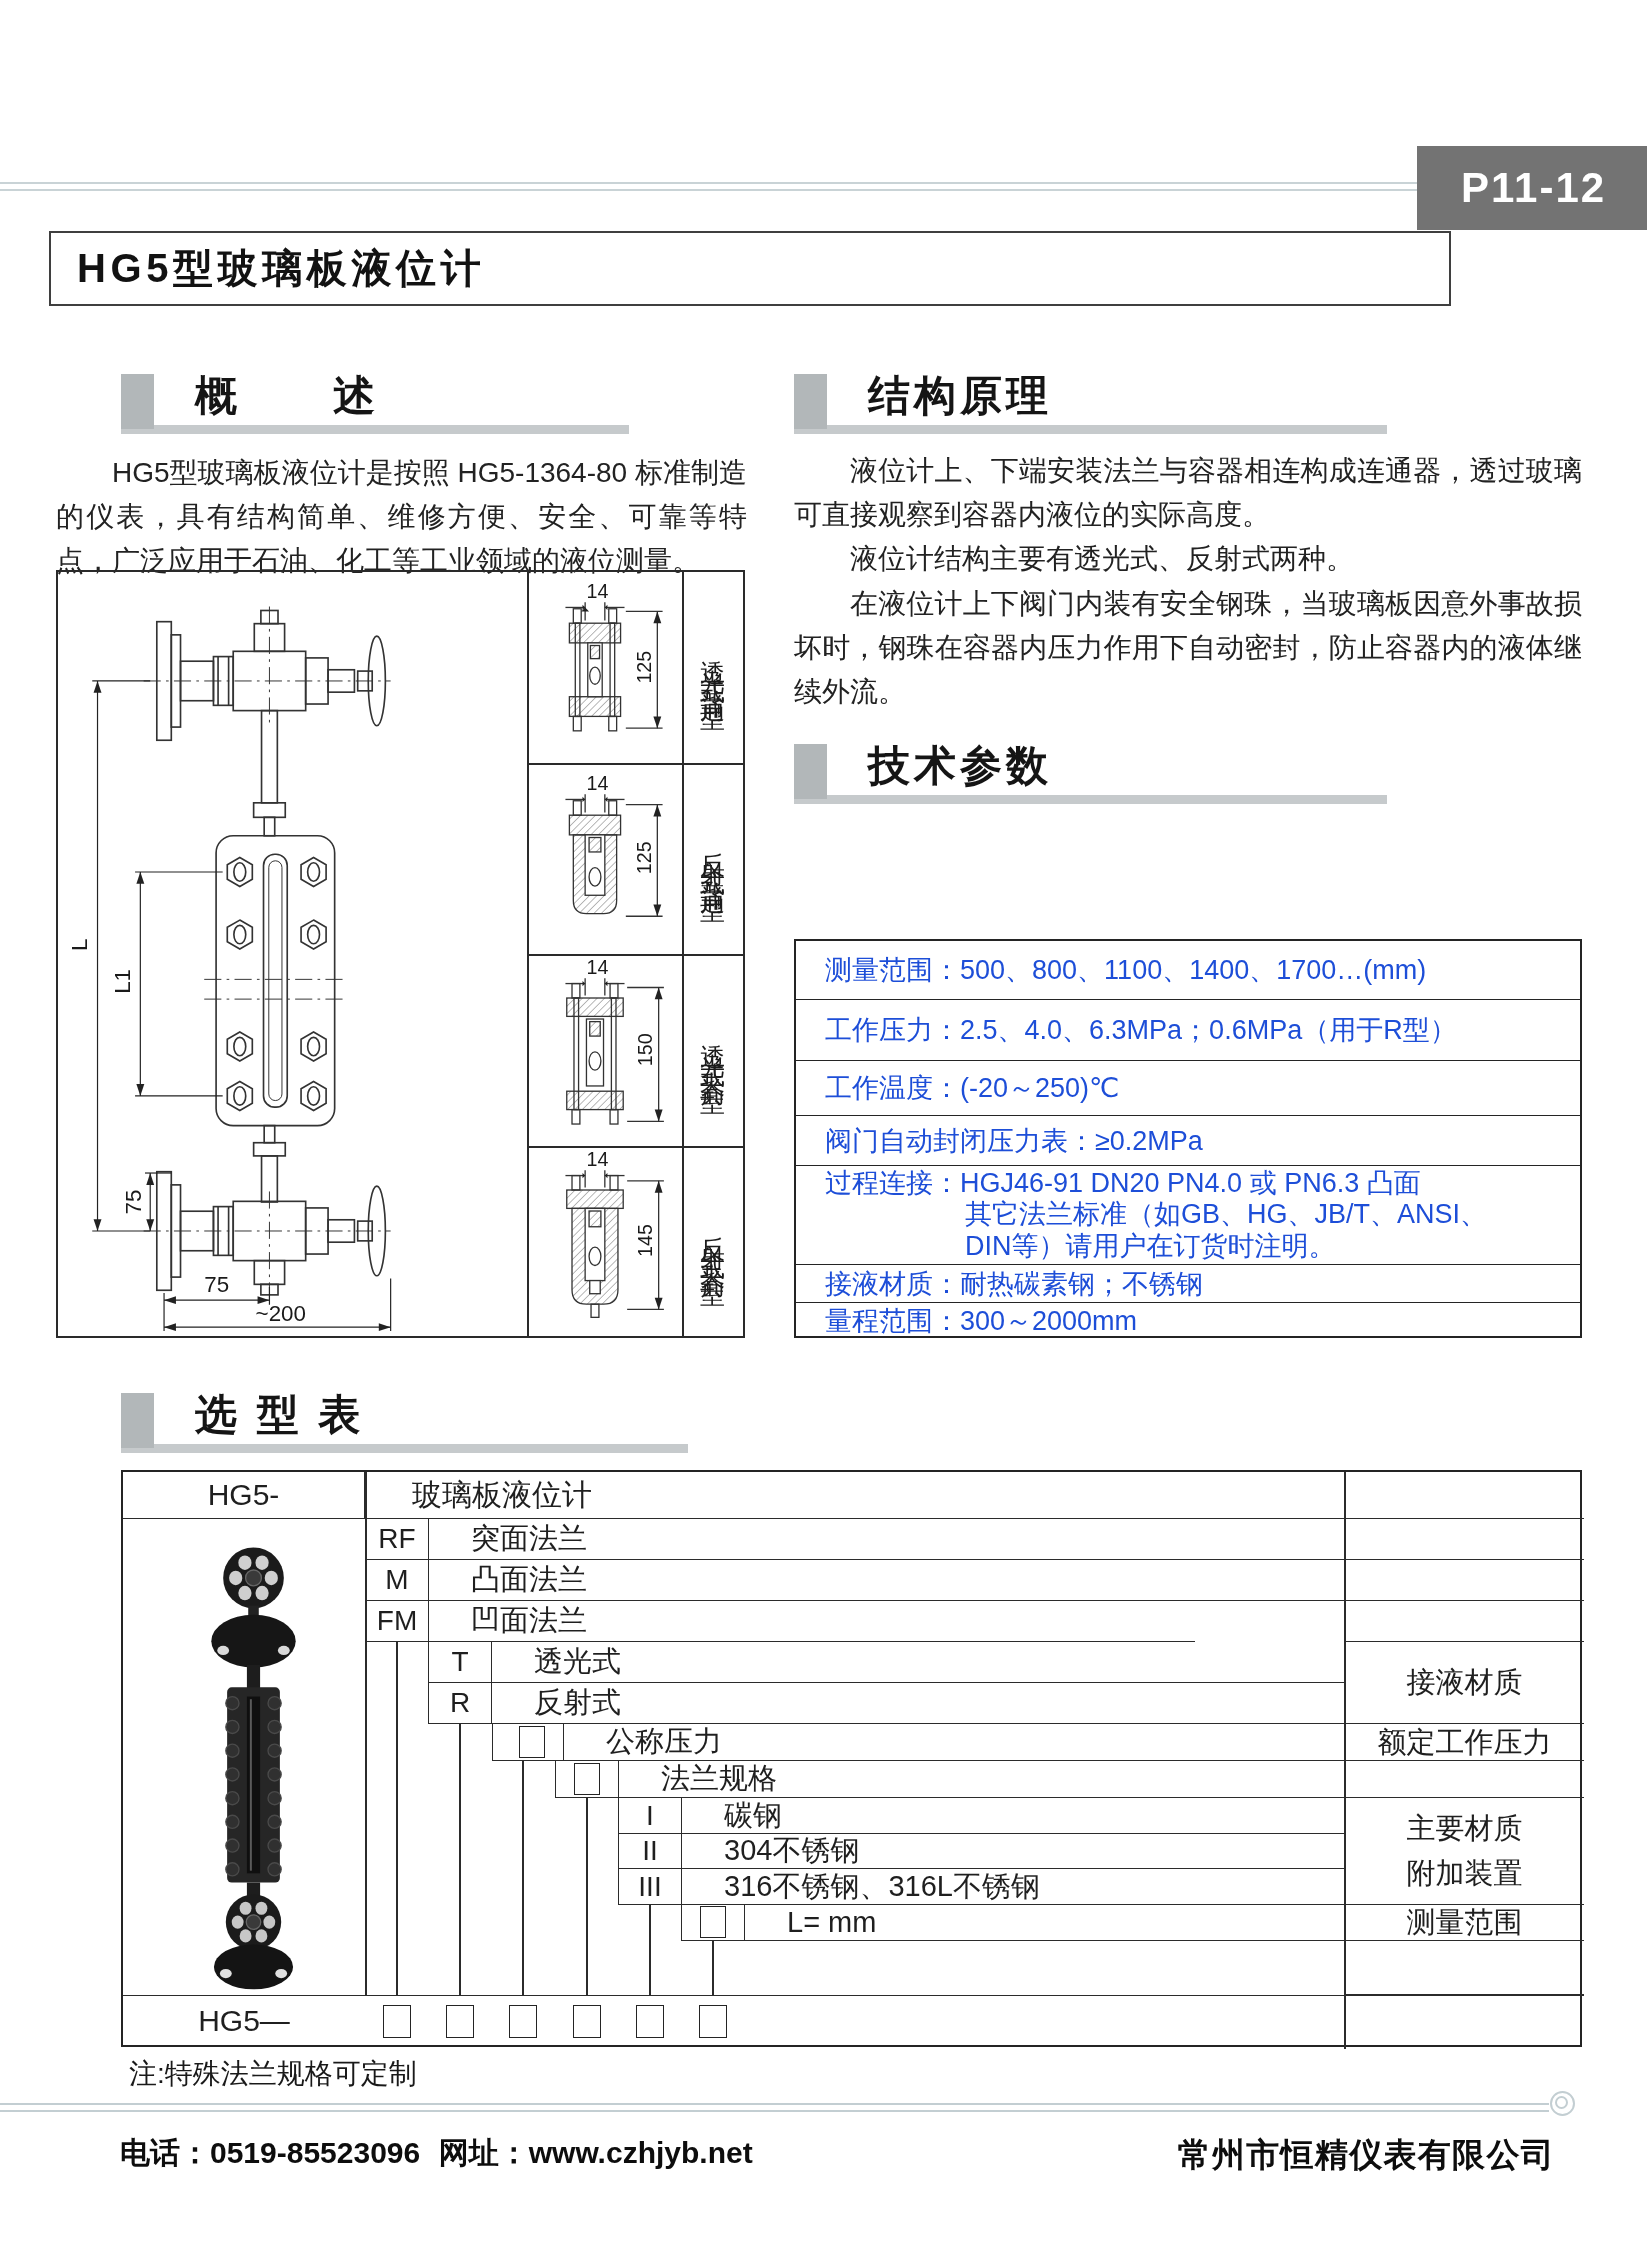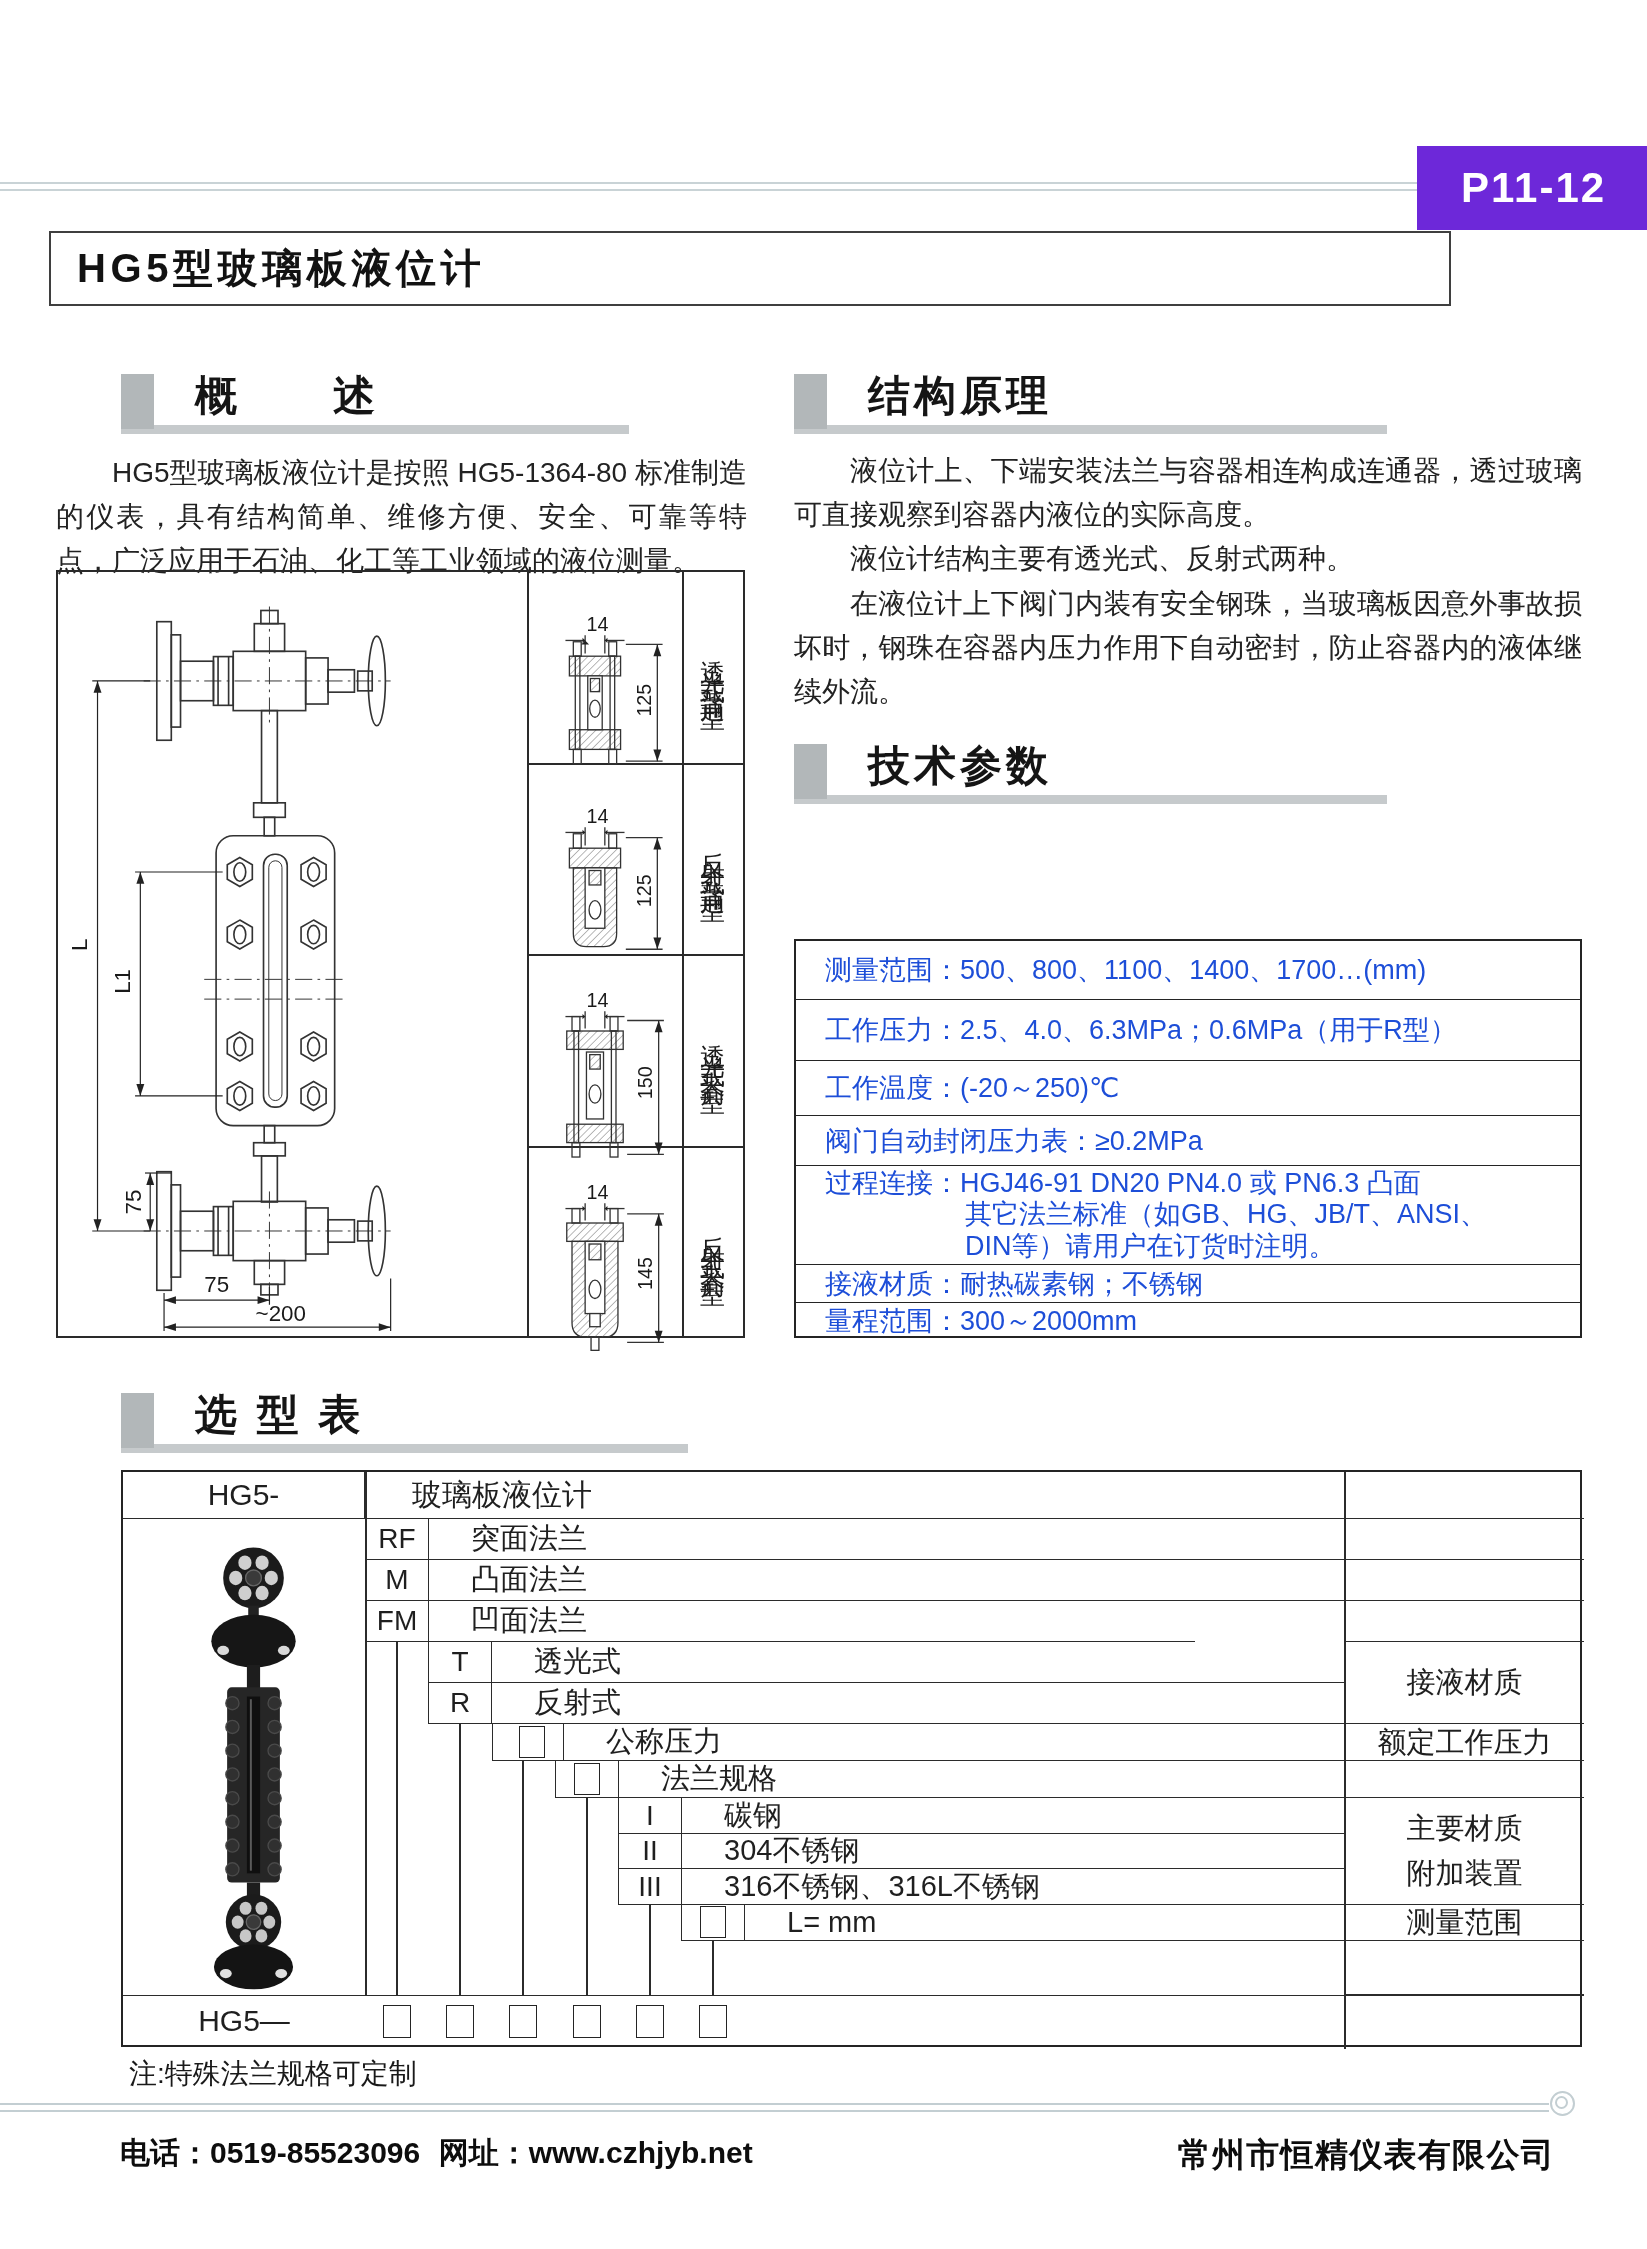--- a/index.html
+++ b/index.html
@@ -2,21 +2,21 @@
 <html style="font-size:10.5px"><head>
 <meta charset="utf-8">
 <style>
   html,body{margin:0;padding:0;background:#ffffff;}
   body{font-family:"Liberation Sans","DejaVu Sans",sans-serif;color:#1f1f1f;}
   .page{position:relative;width:1647px;height:2250px;background:#ffffff;overflow:hidden;}
 
   
   .topline{position:absolute;left:0;top:182px;width:1419px;height:5.3px;
     border-top:2px solid #c9d3d6;border-bottom:2px solid #c9d3d6;}
-  .badge{position:absolute;left:1417px;top:146px;width:230px;height:84px;background:#6d28d9;
+  .badge{position:absolute;left:1417px;top:146px;width:230px;height:84px;background:#737373;
     color:#ffffff;font-size:42px;font-weight:bold;letter-spacing:2px;line-height:84px;padding-left:44px;box-sizing:border-box;}
 
   
   .titlebox{position:absolute;left:49px;top:231px;width:1402px;height:75px;border:2px solid #3f3f3f;box-sizing:border-box;}
   .titlebox .t{position:absolute;left:26px;top:0;line-height:71px;font-size:40px;font-weight:bold;letter-spacing:4.6px;color:#121212;}
 
   
   .sech{position:absolute;}
   .sech .bar{position:absolute;left:0;bottom:0;width:100%;height:8.6px;background:#c6cacc;}
   .sech .sq{position:absolute;left:0;bottom:4.6px;width:33px;height:55px;background:#b2b7b9;}
@@ -24,21 +24,21 @@
 
   
   .para{position:absolute;font-size:28px;line-height:1.58;text-align:justify;color:#222;}
   .para p{margin:0;text-indent:2em;}
 
   
   .drawbox{position:absolute;left:56px;top:570px;width:689px;height:768px;border:2px solid #2a2a2a;box-sizing:border-box;}
   .dv1{position:absolute;left:469px;top:0;width:1.6px;height:100%;background:#2a2a2a;}
   .dv2{position:absolute;left:624px;top:0;width:1.6px;height:100%;background:#2a2a2a;}
   .dh{position:absolute;left:469px;width:216px;height:1.6px;background:#2a2a2a;}
-  .seccell{position:absolute;left:469px;width:155px;height:192px;margin-top:33px;}
+  .seccell{position:absolute;left:469px;width:155px;height:192px;}
   .vlabcell{position:absolute;left:626px;width:59px;height:192px;display:flex;align-items:center;justify-content:center;}
   .vlab{writing-mode:vertical-rl;text-orientation:upright;font-size:25px;letter-spacing:9.2px;color:#1c1c1c;}
 
   
   .tech{position:absolute;left:794px;top:939px;width:788px;height:399px;border:2px solid #242424;box-sizing:border-box;}
   .trow{box-sizing:border-box;border-bottom:1.6px solid #242424;display:flex;flex-direction:column;justify-content:center;padding-left:29px;font-size:27px;color:#1d4ed8;}
   .trow:last-child{border-bottom:none;}
   .trow .ind{padding-left:140px;}
   .tr0{height:59px;} .tr1{height:61px;} .tr2{height:55px;} .tr3{height:50px;}
   .tr4{height:99px;line-height:1.16;} .tr5{height:38px;} .tr6{height:35px;}

